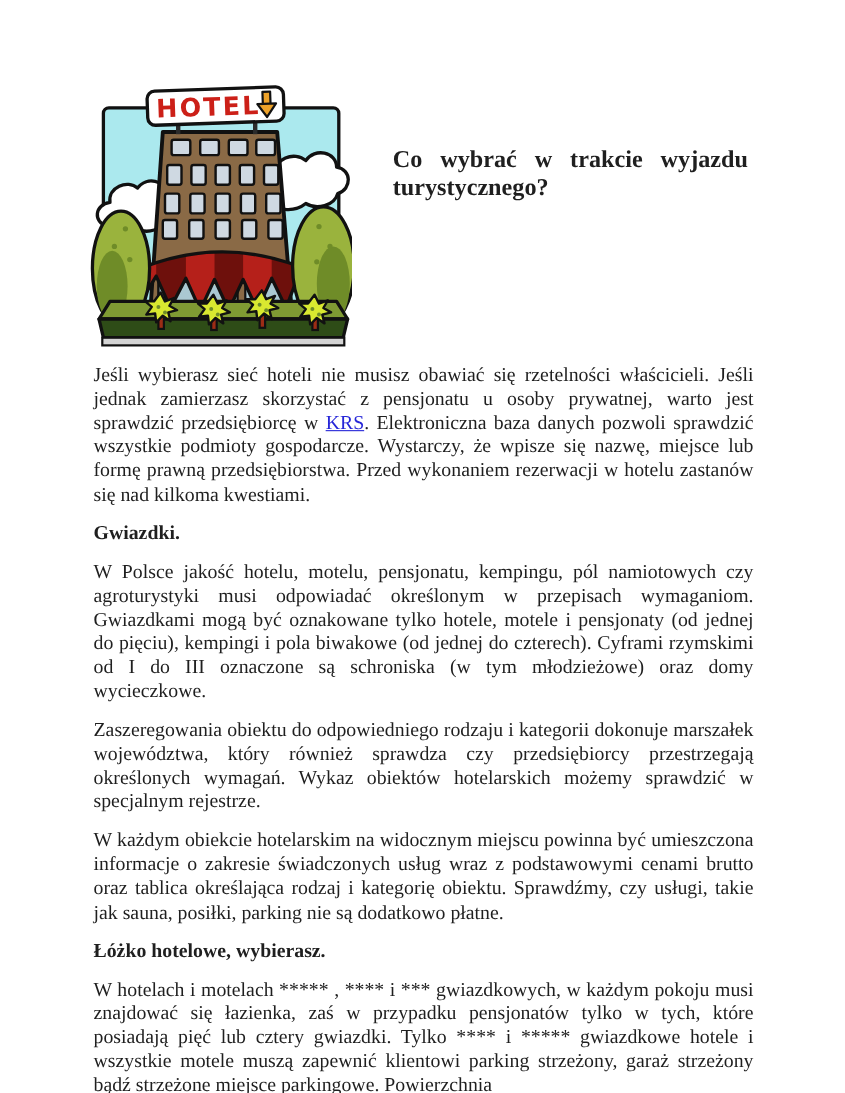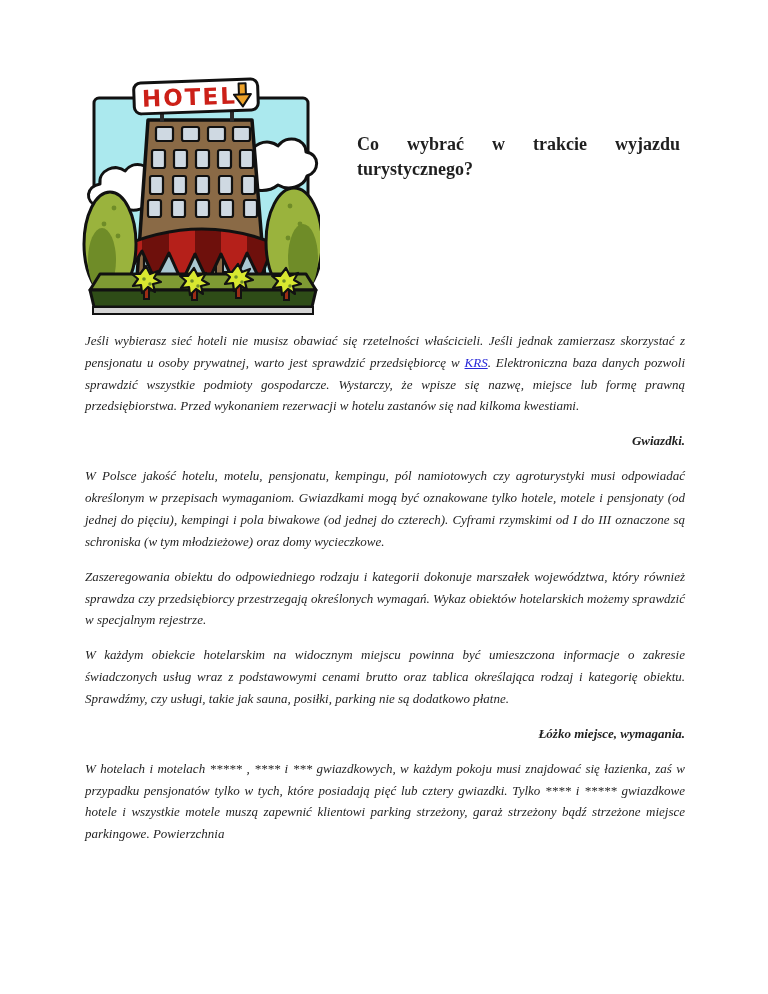--- a/index.html
+++ b/index.html
@@ -37,31 +37,31 @@
   .grass-light{ fill:var(--grass_light,#7f9a33); stroke:var(--outline,#111); stroke-width:3; stroke-linejoin:round; }
   .grass-dark { fill:var(--grass_dark,#2e4c17); stroke:var(--outline,#111); stroke-width:3; stroke-linejoin:round; }
   .sidewalk   { fill:var(--sidewalk,#d4d4d4); stroke:var(--outline,#111); stroke-width:2; }
   .flower     { fill:var(--flower,#d9e830); stroke:var(--outline,#111); stroke-width:2.2; stroke-linejoin:round; }
   .trunk      { fill:var(--trunk,#9c2c15); stroke:var(--outline,#111); stroke-width:2; }
   .dot        { fill:var(--bush_dark,#6f8c28); }
 
   
   .lead-block { position:absolute; left:357px; top:132px; width:323px; }
   .lead {
-    font-size:18px; line-height:25px; font-weight:bold;
+    font-size:22px; line-height:25px; font-weight:bold;
     text-align:justify; margin:0 0 19px 0;
   }
 
   
   .body-block { position:absolute; left:85px; top:330px; width:600px; }
   .body-block p, .body-block h2 {
-    font-size:13px; line-height:21.8px;
-    text-align:justify; margin:0 0 13.2px 0; font-weight:normal;font-style:italic;
+    font-size:18px; line-height:21.8px;
+    text-align:justify; margin:0 0 13.2px 0; font-weight:normal;
   }
-  .body-block h2 { font-weight:bold; text-align:right; }
+  .body-block h2 { font-weight:bold; text-align:left; }
   a.krs { color:var(--link,#2626d8); text-decoration:underline; cursor:pointer; }
 </style>
 </head>
 <body>
 
 <div class="page">
 
   <div class="illustration">
     <svg width="240" height="242" viewBox="-10 0 240 242">
       <defs>
@@ -191,18 +191,18 @@
     <p><span>Jeśli wybierasz sieć hoteli nie musisz obawiać się rzetelności właścicieli. Jeśli jednak zamierzasz skorzystać z pensjonatu u osoby prywatnej, warto jest sprawdzić przedsiębiorcę w </span><a class="krs" href="#">KRS</a><span>. Elektroniczna baza danych pozwoli sprawdzić wszystkie podmioty gospodarcze. Wystarczy, że wpisze się nazwę, miejsce lub formę prawną przedsiębiorstwa. Przed wykonaniem rezerwacji w hotelu zastanów się nad kilkoma kwestiami.</span></p>
 
     <h2>Gwiazdki.</h2>
 
     <p>W Polsce jakość hotelu, motelu, pensjonatu, kempingu, pól namiotowych czy agroturystyki musi odpowiadać określonym w przepisach wymaganiom. Gwiazdkami mogą być oznakowane tylko hotele, motele i pensjonaty (od jednej do pięciu), kempingi i pola biwakowe (od jednej do czterech). Cyframi rzymskimi od I do III oznaczone są schroniska (w tym młodzieżowe) oraz domy wycieczkowe.</p>
 
     <p>Zaszeregowania obiektu do odpowiedniego rodzaju i kategorii dokonuje marszałek województwa, który również sprawdza czy przedsiębiorcy przestrzegają określonych wymagań. Wykaz obiektów hotelarskich możemy sprawdzić w specjalnym rejestrze.</p>
 
     <p>W każdym obiekcie hotelarskim na widocznym miejscu powinna być umieszczona informacje o zakresie świadczonych usług wraz z podstawowymi cenami brutto oraz tablica określająca rodzaj i kategorię obiektu. Sprawdźmy, czy usługi, takie jak sauna, posiłki, parking nie są dodatkowo płatne.</p>
 
-    <h2>Łóżko miejsce, wymagania.</h2>
+    <h2>Łóżko hotelowe, wybierasz.</h2>
 
     <p>W hotelach i motelach ***** , **** i *** gwiazdkowych, w każdym pokoju musi znajdować się łazienka, zaś w przypadku pensjonatów tylko w tych, które posiadają pięć lub cztery gwiazdki. Tylko **** i ***** gwiazdkowe hotele i wszystkie motele muszą zapewnić klientowi parking strzeżony, garaż strzeżony bądź strzeżone miejsce parkingowe. Powierzchnia</p>
   </div>
 
 </div>
 
 </body></html>

